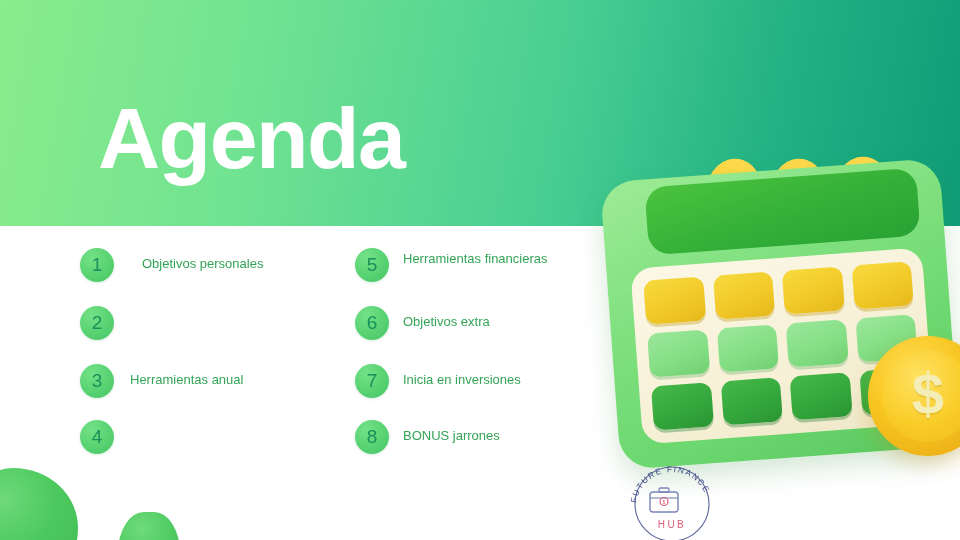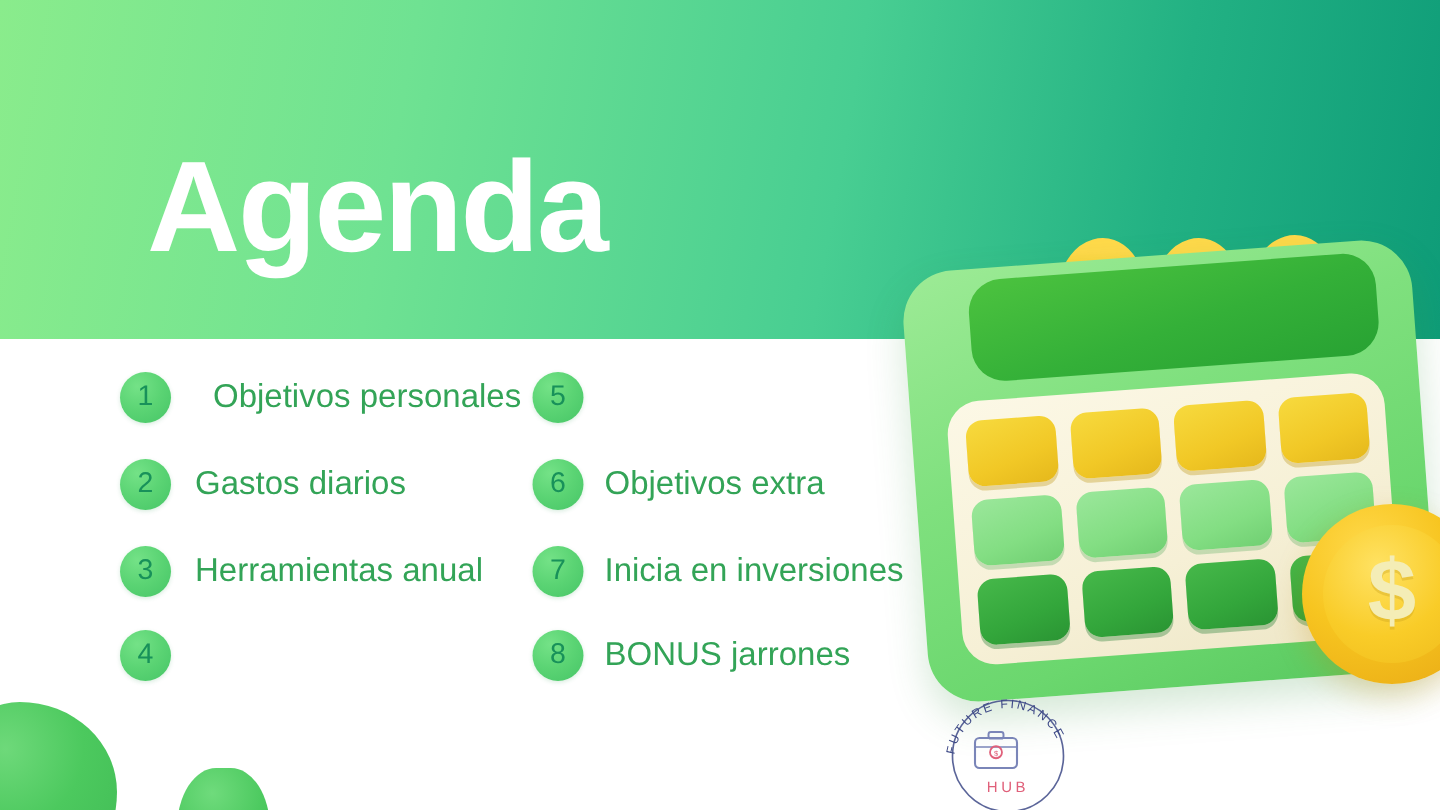--- a/index.html
+++ b/index.html
@@ -72,21 +72,21 @@
     display: flex;
     align-items: center;
     justify-content: center;
     font-size: 19px;
     font-weight: normal;
     color: #18915A;
     box-shadow: 0 1px 3px rgba(40,150,80,0.18);
   }
   .item-label {
     margin-left: 14px;
-    font-size: 22px;
+    font-size: 13px;
     line-height: 21px;
     color: #33A457;
     padding-top: 5px;
     max-width: 215px;
   }
   .agenda-col.left .item-label { margin-left: 16px; }
   .agenda-col.left .agenda-item.r1 .item-label { margin-left: 28px; }
   .agenda-col.right .agenda-item.r1 .item-label { padding-top: 0px; }
 
   
@@ -213,34 +213,34 @@
 
   <div class="agenda-list">
 
     <div class="agenda-col left">
       <div class="agenda-item r1">
         <div class="num-badge">1</div>
         <div class="item-label">Objetivos personales</div>
       </div>
       <div class="agenda-item r2">
         <div class="num-badge">2</div>
-        <div class="item-label">Gastos diarios</div>
       </div>
       <div class="agenda-item r3">
         <div class="num-badge">3</div>
         <div class="item-label">Herramientas anual</div>
       </div>
       <div class="agenda-item r4">
         <div class="num-badge">4</div>
       </div>
     </div>
 
     <div class="agenda-col right">
       <div class="agenda-item r1">
         <div class="num-badge">5</div>
+        <div class="item-label">Herramientas financieras</div>
       </div>
       <div class="agenda-item r2">
         <div class="num-badge">6</div>
         <div class="item-label">Objetivos extra</div>
       </div>
       <div class="agenda-item r3">
         <div class="num-badge">7</div>
         <div class="item-label">Inicia en inversiones</div>
       </div>
       <div class="agenda-item r4">

